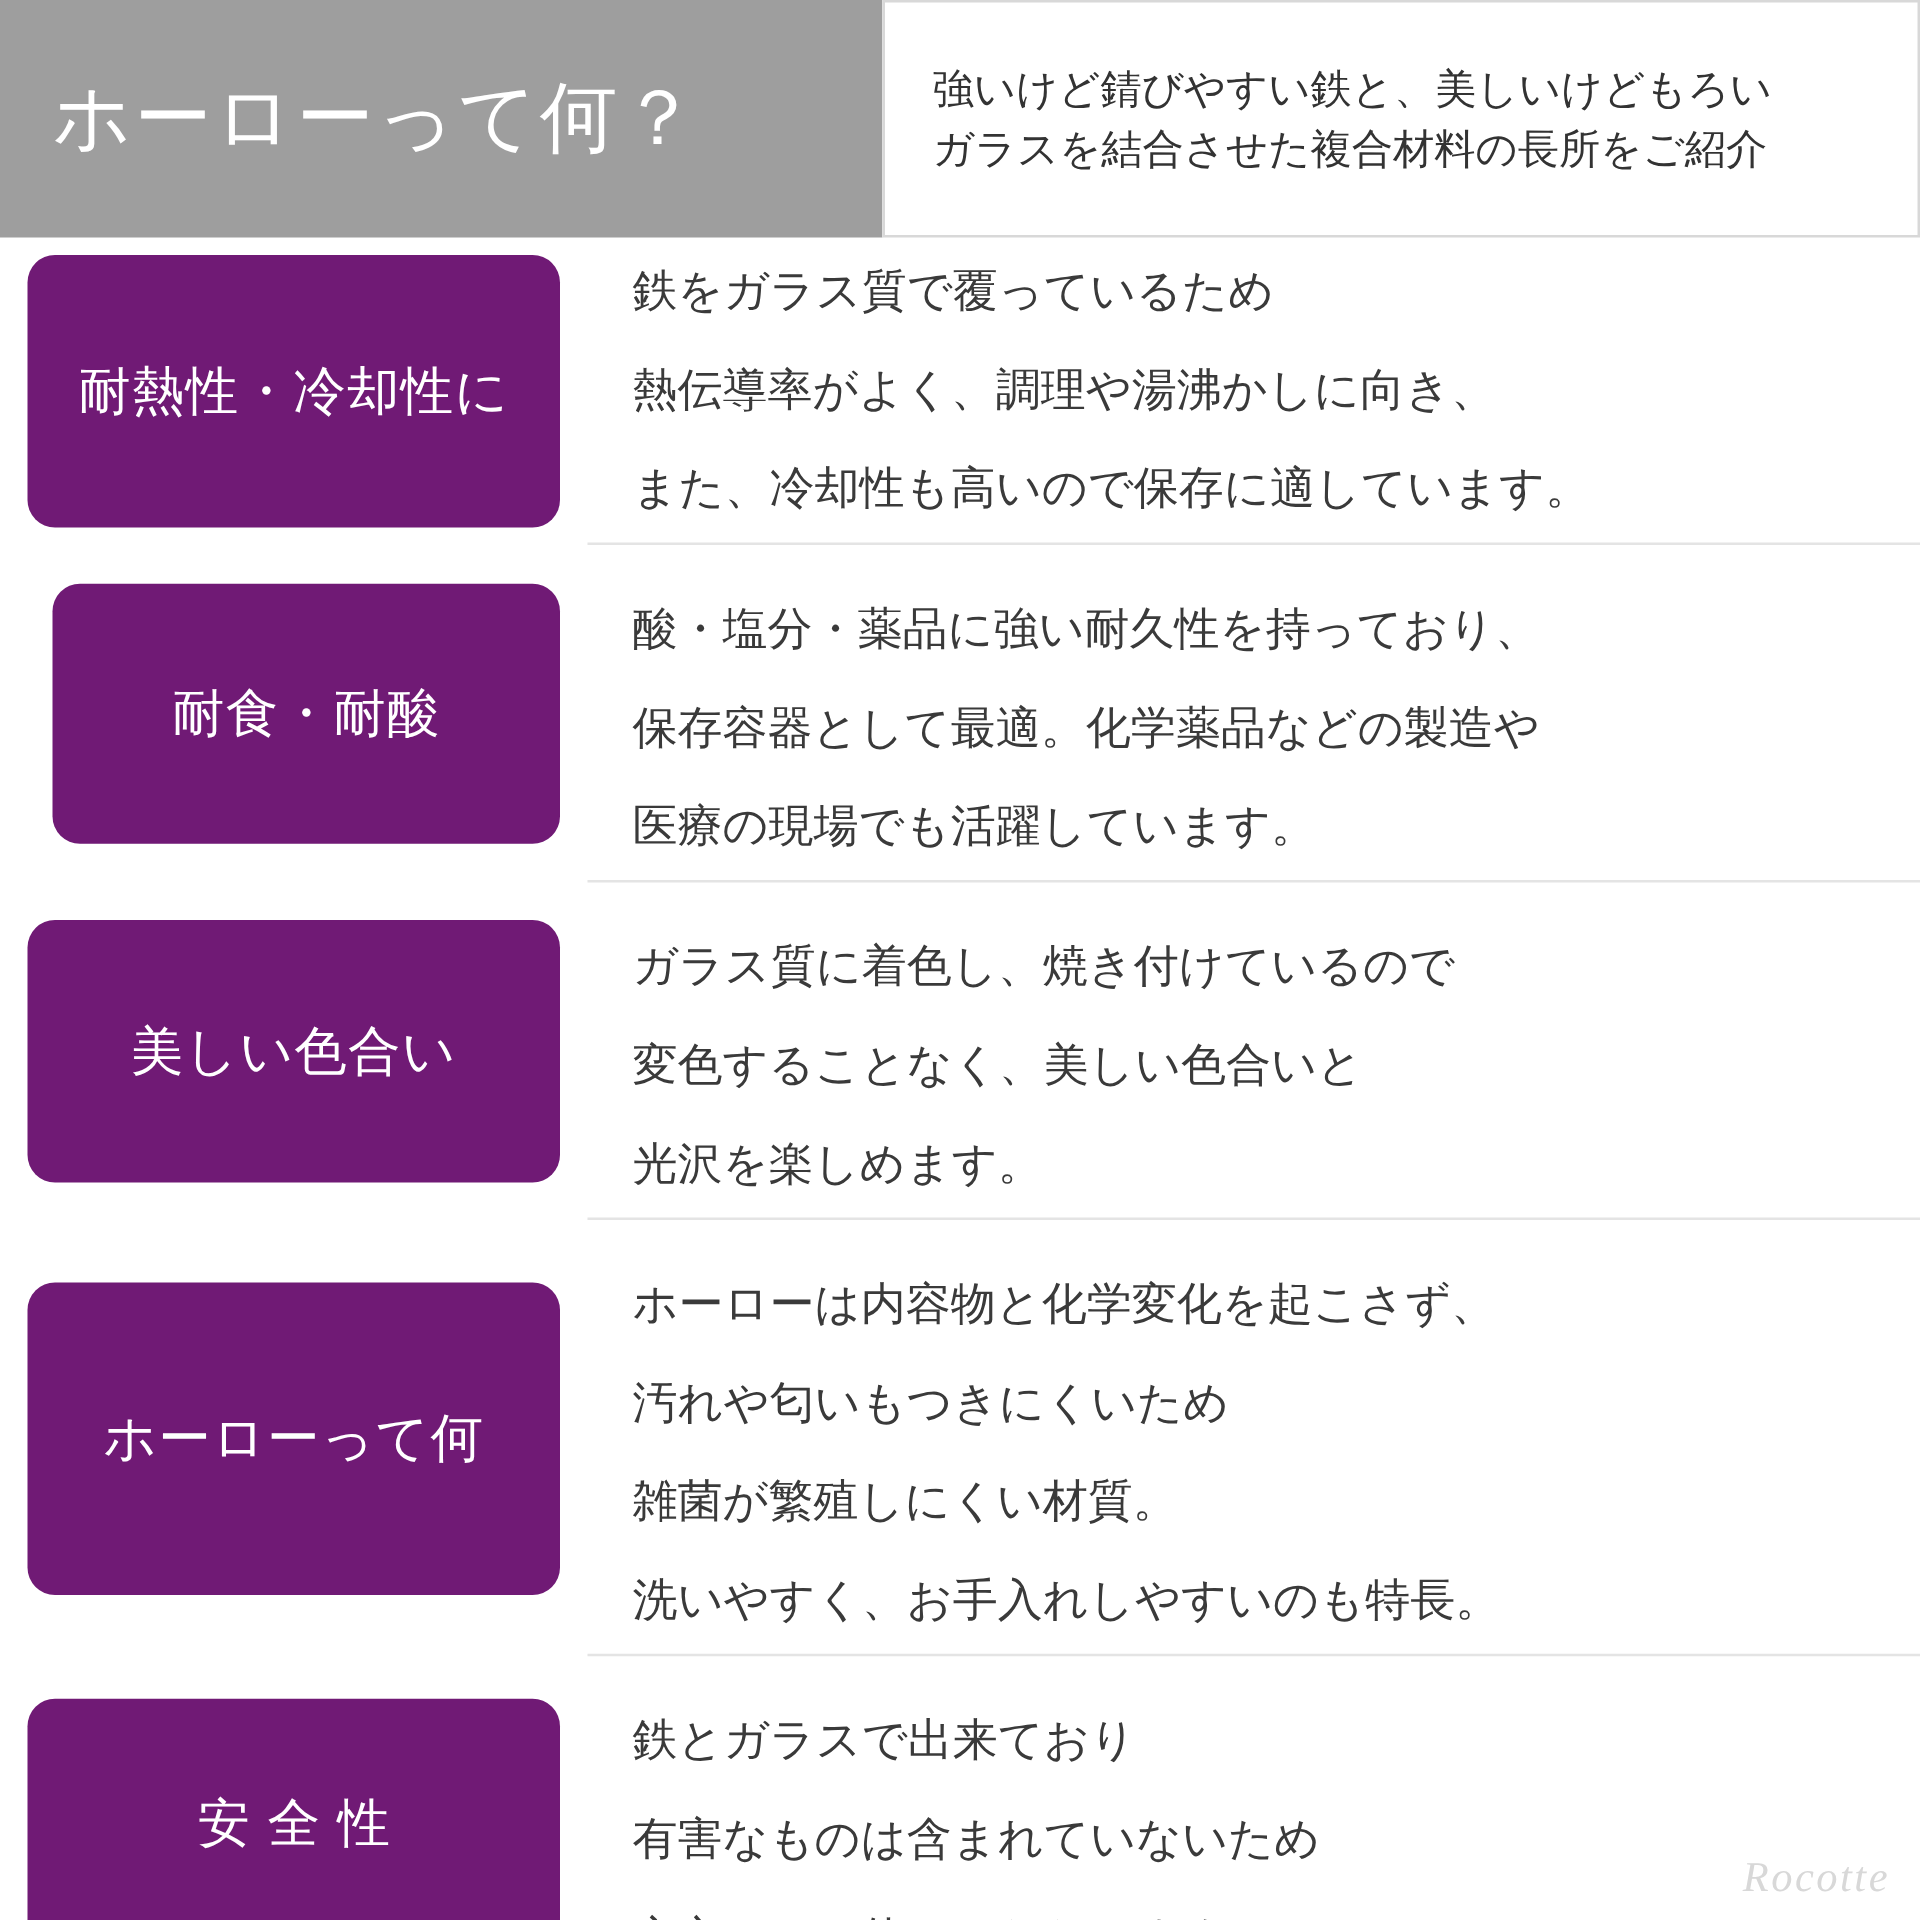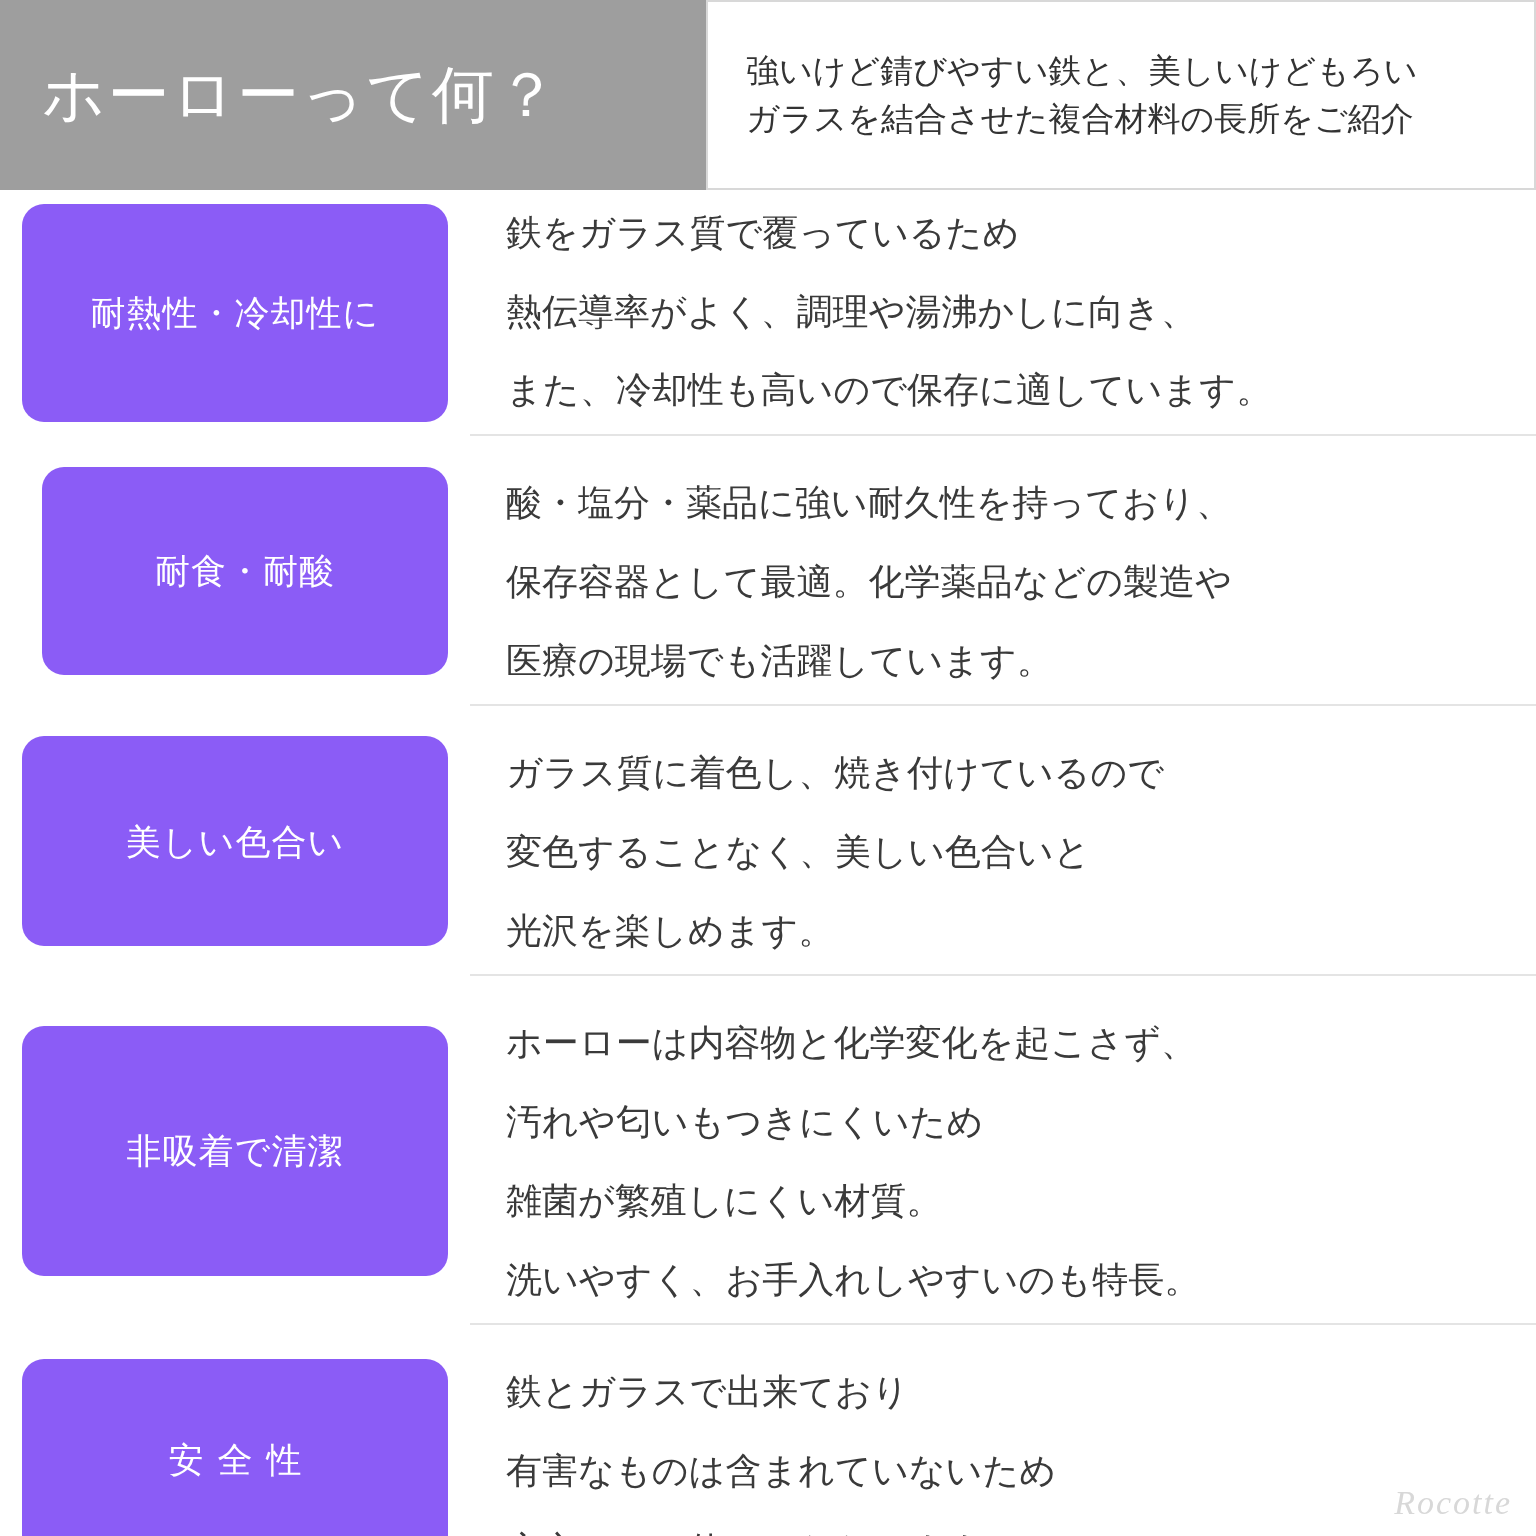--- a/index.html
+++ b/index.html
@@ -75,30 +75,30 @@
   .badge-cell {
     width: 470px;
     flex: 0 0 470px;
     display: flex;
     align-items: center;
     justify-content: center;
     box-sizing: border-box;
     padding: 14px 22px 14px 22px;
   }
   .badge {
-    background: #8b5cf6;
+    background: #701a75;
     border-radius: 22px;
     color: #ffffff;
     width: 100%;
     box-sizing: border-box;
     display: flex;
     align-items: center;
     justify-content: center;
     text-align: center;
-    font-size: 35px;
+    font-size: 42px;
     line-height: 1.25;
     letter-spacing: 1px;
     padding: 18px 10px;
   }
   .badge.tall-1 { min-height: 218px; }
   .badge.tall-2 { min-height: 208px; margin-left: 20px; }
   .badge.tall-3 { min-height: 210px; }
   .badge.tall-4 { min-height: 250px; }
   .badge.tall-5 { min-height: 200px; }
   .badge.spaced { letter-spacing: 14px; text-indent: 14px; }
@@ -185,21 +185,21 @@
     <div class="desc-cell">
       <div class="desc-line">ガラス質に着色し、焼き付けているので</div>
       <div class="desc-line">変色することなく、美しい色合いと</div>
       <div class="desc-line">光沢を楽しめます。</div>
     </div>
   </div>
 
   <div class="row">
     <div class="badge-cell">
       <div class="badge tall-4">
-        <span>非吸着で清潔</span>
+        <span>ホーローって何</span>
       </div>
     </div>
     <div class="desc-cell">
       <div class="desc-line">ホーローは内容物と化学変化を起こさず、</div>
       <div class="desc-line">汚れや匂いもつきにくいため</div>
       <div class="desc-line">雑菌が繁殖しにくい材質。</div>
       <div class="desc-line">洗いやすく、お手入れしやすいのも特長。</div>
     </div>
   </div>
 

